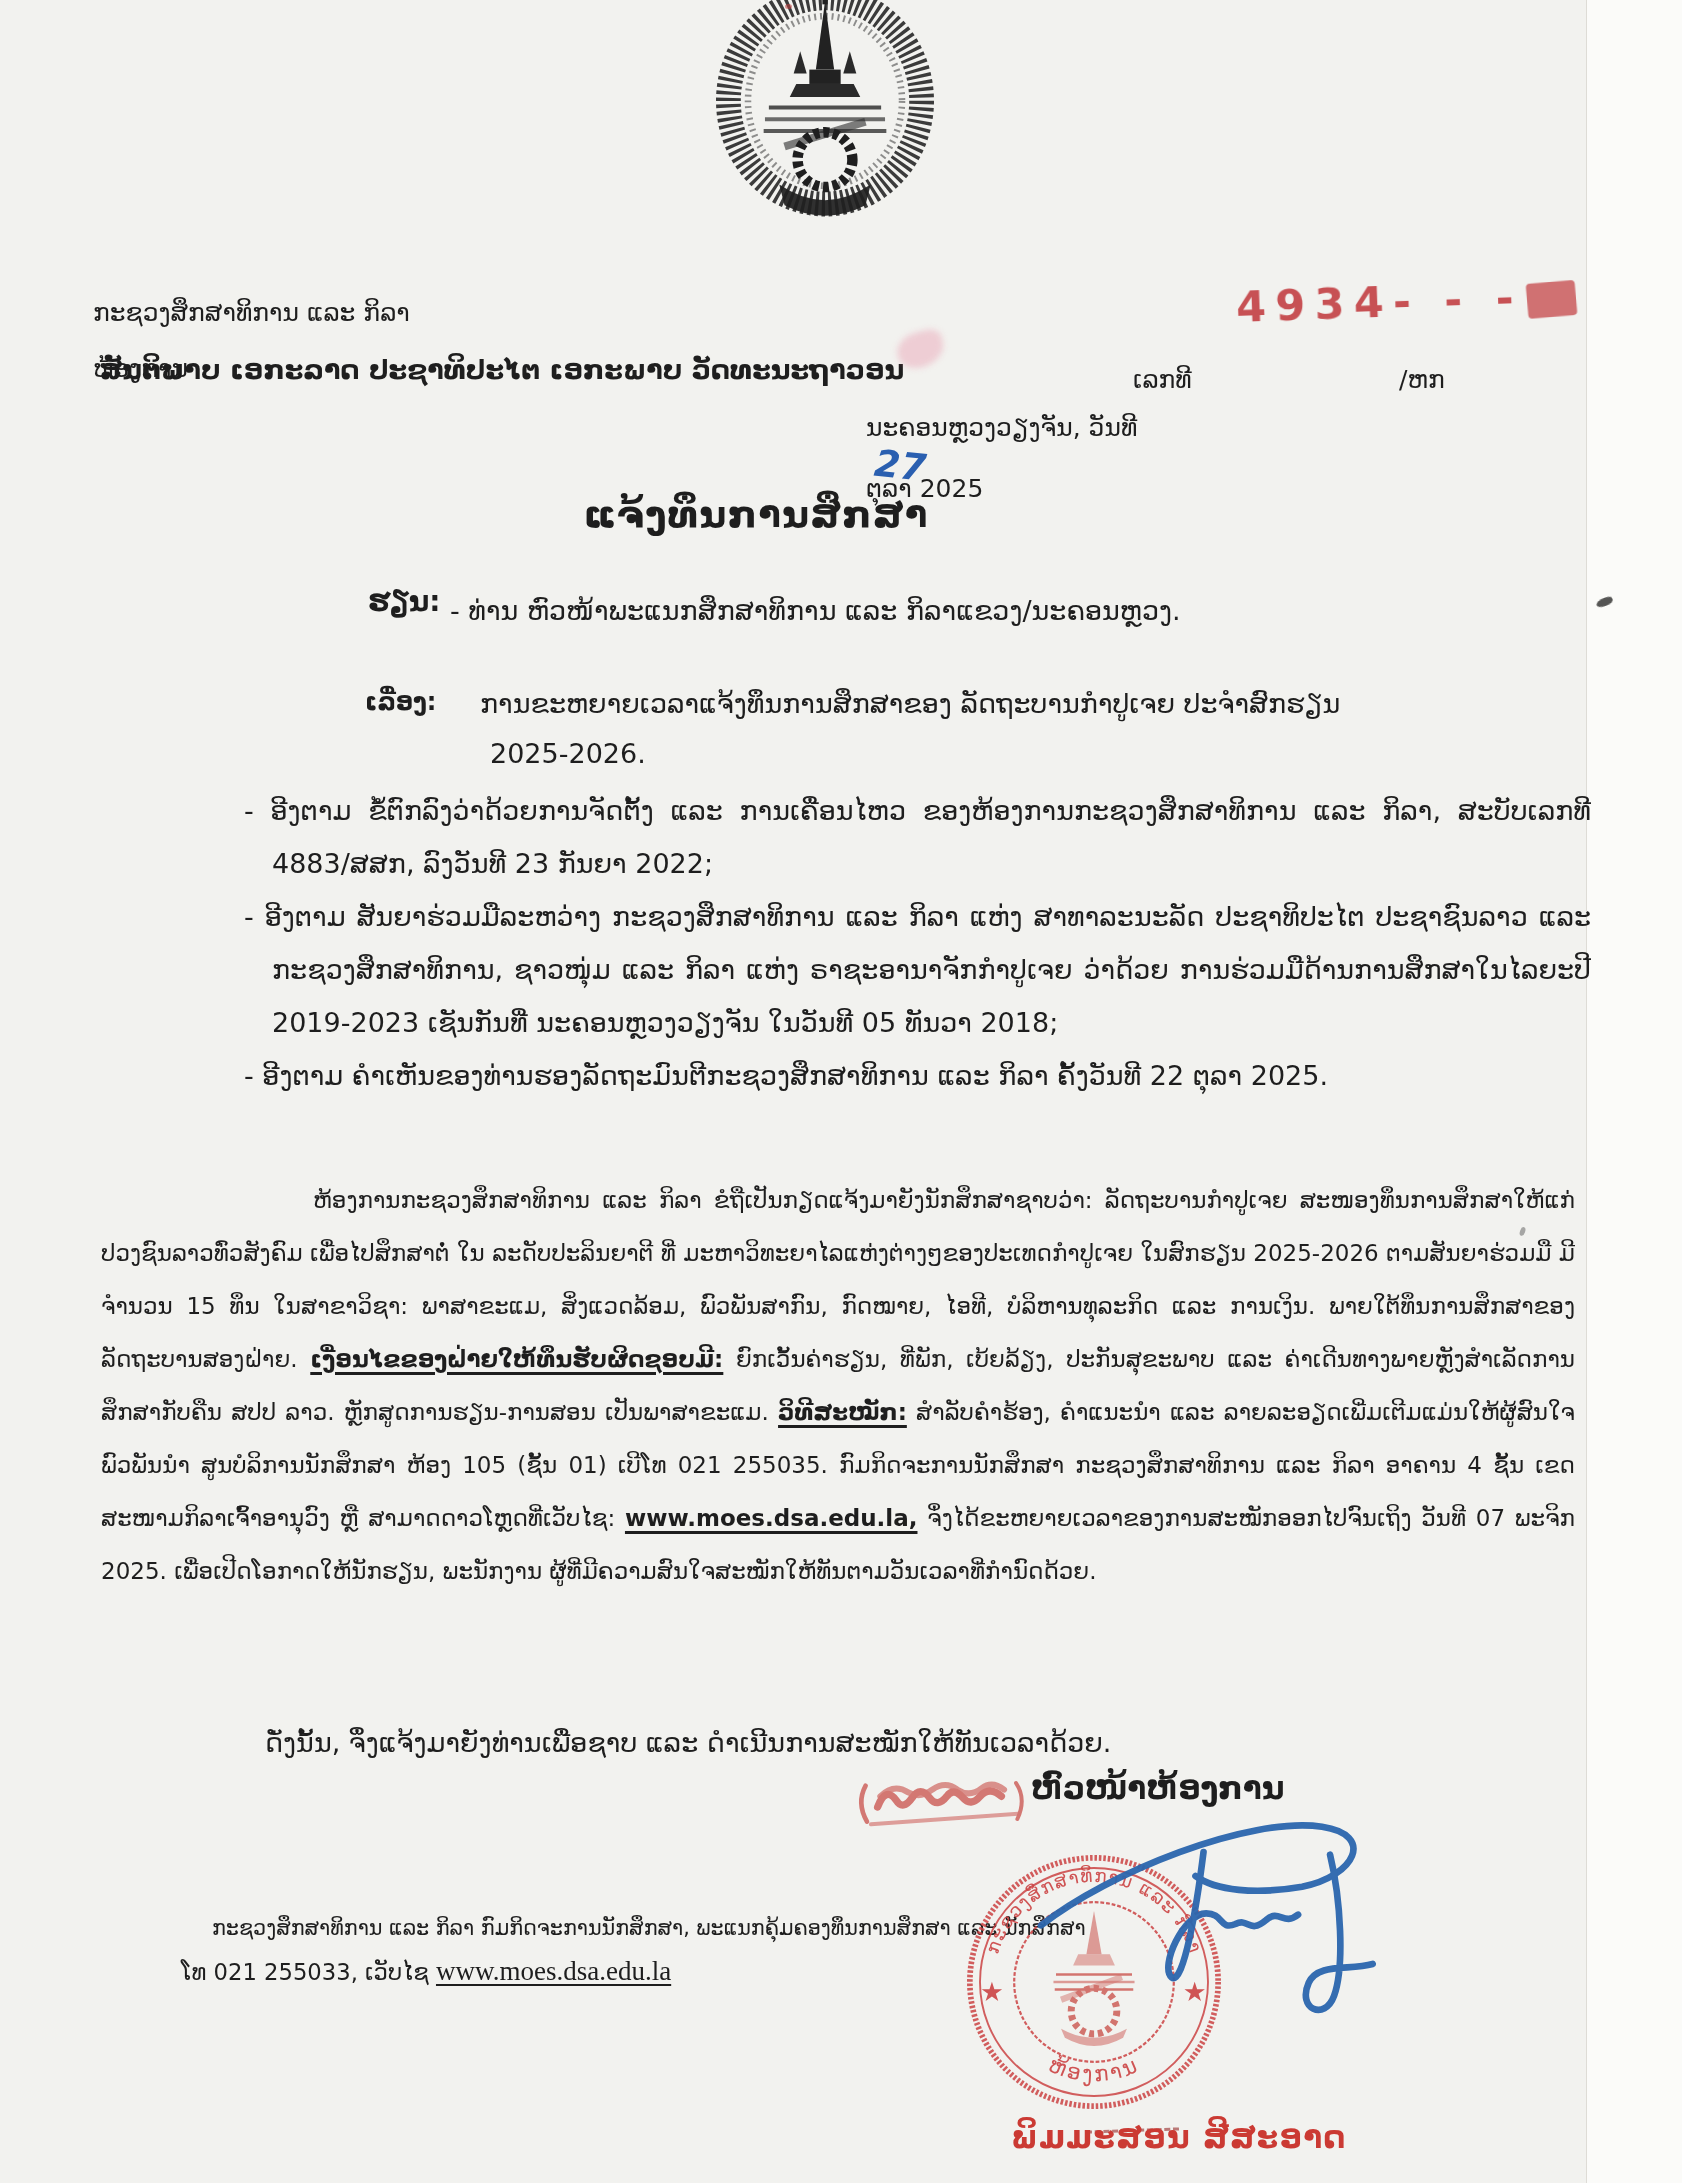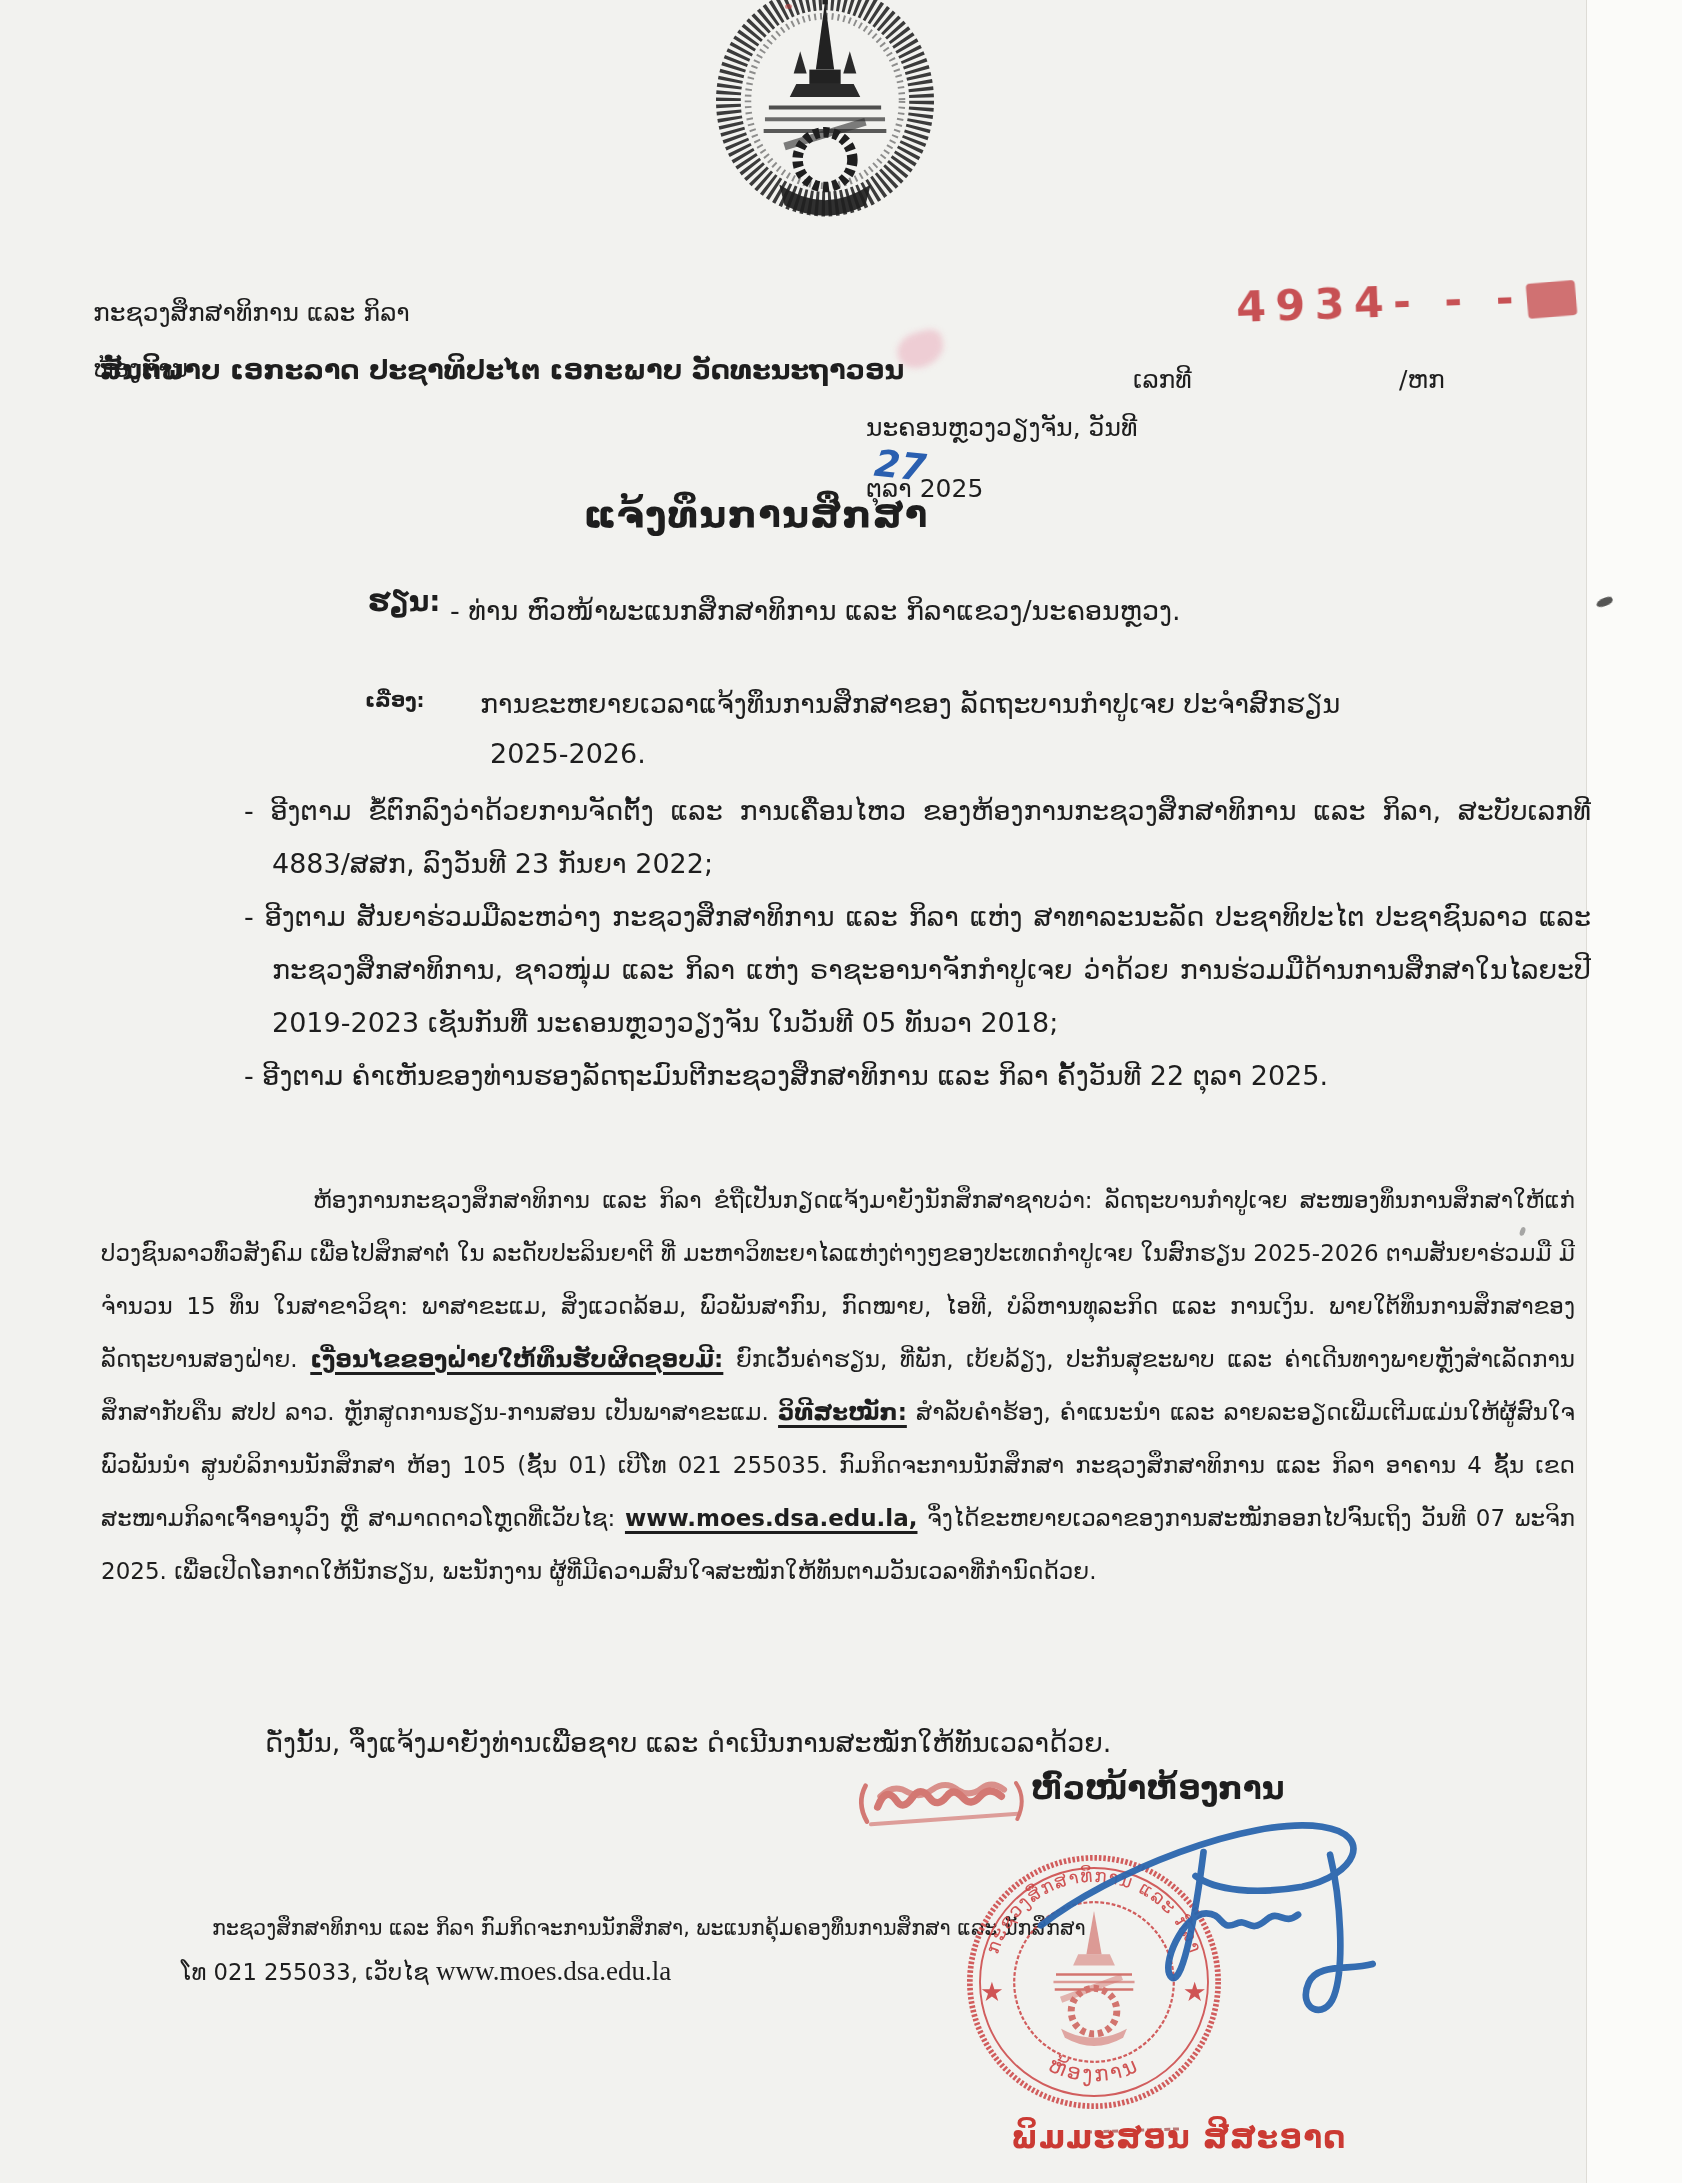--- a/index.html
+++ b/index.html
@@ -37,21 +37,21 @@
     color:#2a5fb0;font-size:37px;line-height:27px;
     margin:5.3px 17.3px 0 9.3px;
     transform:rotate(6deg) translateY(5.3px);
     font-style:italic;font-weight:bold;
   }
   .title{left:0;top:493px;width:1512px;text-align:center;font-size:37px;font-weight:bold;letter-spacing:1.3px;}
   
   .recip-label{left:368px;top:585px;font-size:28px;font-weight:bold;}
   .recip-lines{left:450px;top:585px;width:999px;font-size:27px;}
   .recip-line{line-height:51px;}
-  .subj-label{left:365px;top:688px;font-size:20px;font-weight:bold;}
+  .subj-label{left:365px;top:688px;font-size:24px;font-weight:bold;}
   .subj-line1{left:480px;top:688px;font-size:27px;}
   .subj-line2{left:490px;top:738px;font-size:27px;}
   
   .refs{left:232px;top:784px;width:1347px;font-size:27px;margin-left:12px;}
   .ref-item{padding-left:28px;text-indent:-28px;text-align:justify;line-height:53px;}
   
   .body-par{
     left:101px;top:1174px;width:1474px;
     font-size:23px;line-height:53px;
     text-align:justify;text-indent:212px;
@@ -61,21 +61,21 @@
   
   .position-title{left:1031px;top:1770px;font-size:31px;font-weight:bold;z-index:5;}
   .acting-stamp{left:851px;top:1763px;width:193px;height:80px;z-index:4;}
   .round-stamp{left:961px;top:1849px;width:266px;height:266px;z-index:2;}
   .signature{left:1029px;top:1812px;width:373px;height:240px;z-index:3;}
   .red-dashes{left:1086px;top:2129px;width:93px;height:0;border-top:3.3px dashed rgba(150,40,38,.6);transform:rotate(-2deg);z-index:4;}
   .signer-name{left:1011px;top:2119px;font-size:31px;color:#cb3a33;font-weight:bold;letter-spacing:1.3px;z-index:5;filter:blur(0.3px);}
   
   .footer1{left:181px;top:1916px;font-size:20.7px;margin-left:31px;}
   .footer2{left:181px;top:1956px;font-size:22.7px;}
-  .footer2 .site{font-family:"Liberation Serif", serif;font-size:27px;text-underline-offset:4px;}
+  .footer2 .site{font-family:"Liberation Serif", serif;font-size:27px;text-decoration:underline;text-underline-offset:4px;}
   
   .pink-smudge{left:897px;top:332px;width:47px;height:35px;background:rgba(228,120,150,.30);border-radius:50% 30% 55% 45%;filter:blur(3.3px);transform:rotate(-15deg);}
   .speck-a{left:1596px;top:598px;width:17.3px;height:8px;background:rgba(30,30,30,.75);border-radius:60% 40% 50% 50%;transform:rotate(-20deg);filter:blur(0.7px);}
   .speck-b{left:1520px;top:1227px;width:5.3px;height:9.3px;background:rgba(90,90,90,.5);border-radius:50%;transform:rotate(20deg);}
   .speck-c{left:785px;top:4px;width:6.7px;height:5.3px;background:rgba(190,60,60,.55);border-radius:50%;}
   .emblem{left:701px;top:-10.7px;width:248px;height:233px;}
 </style>
 </head>
 <body>
 

